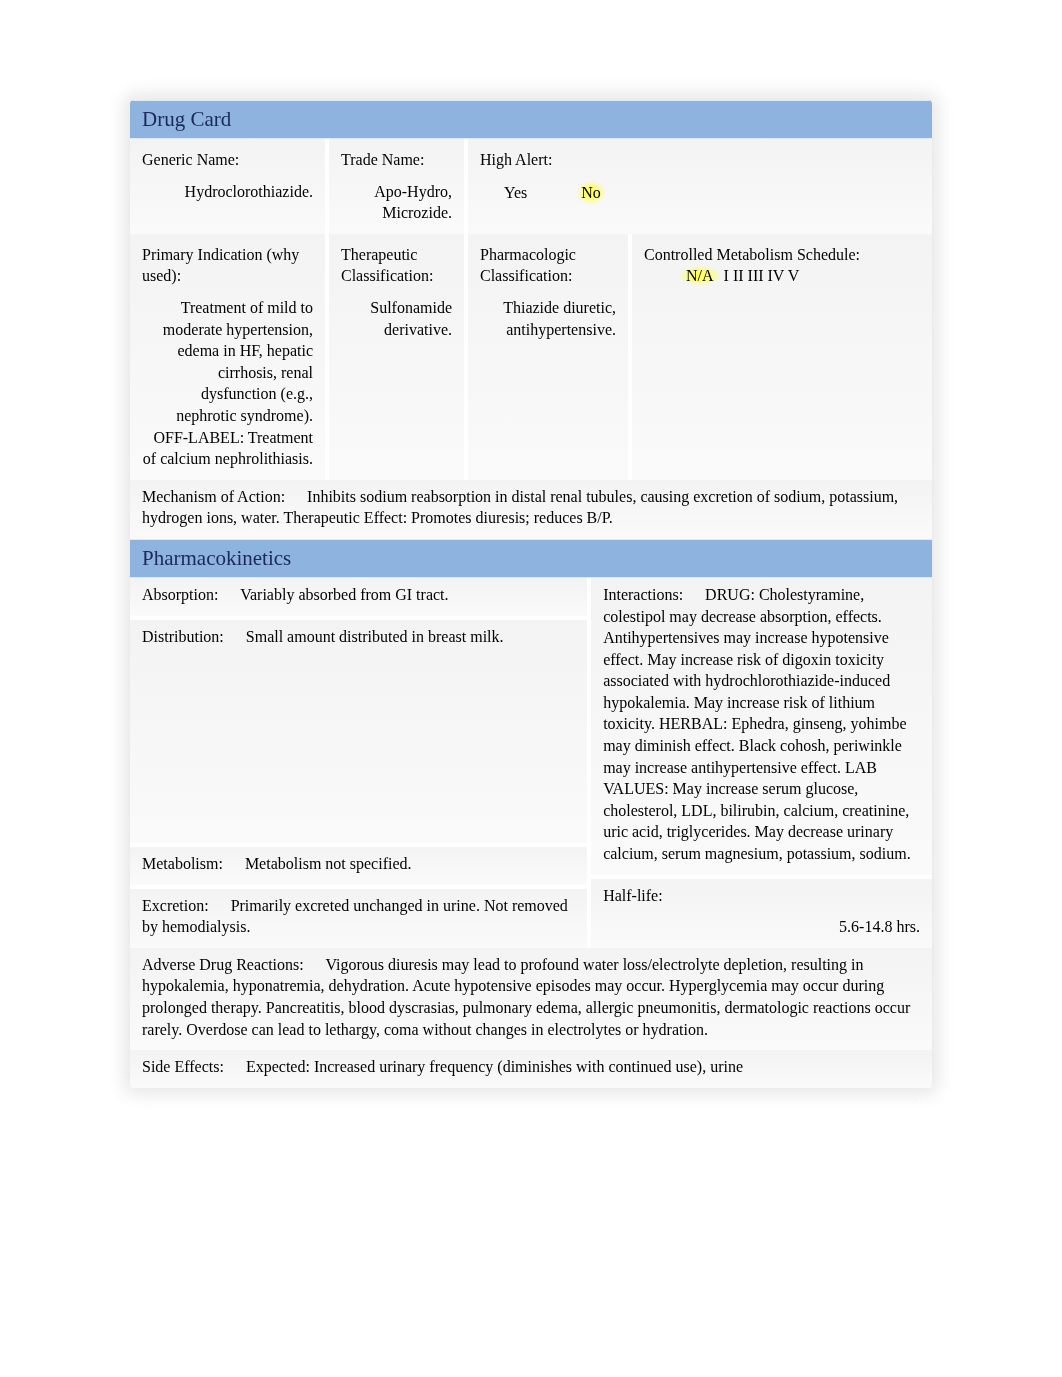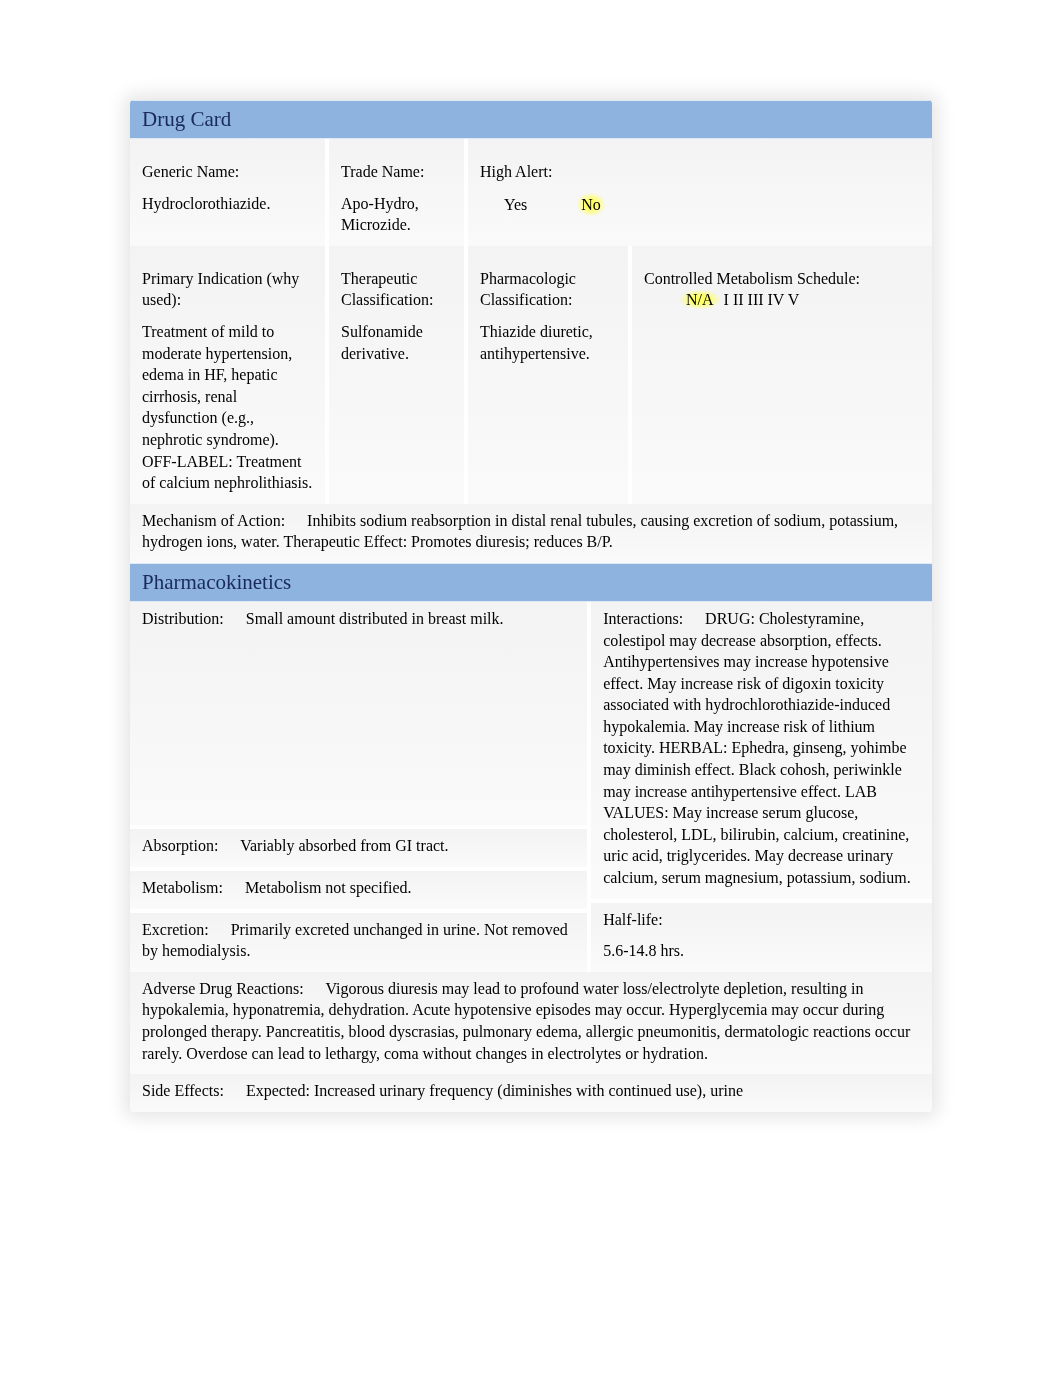--- a/index.html
+++ b/index.html
@@ -25,33 +25,33 @@
     border-top: 1px solid #dfeaf6;
     border-bottom: 1px solid #dfeaf6;
   }
   .row {
     display: flex;
     gap: 4px;
     padding: 0;
   }
   .cell {
     background: linear-gradient(#f3f3f3, #fafafa);
-    padding: 22px 12px 10px 12px;
+    padding: 10px 12px 10px 12px;
     flex: 1 1 0;
     line-height: 1.35;
   }
   .cell-narrow { flex: 0 0 195px; }
   .cell-narrow2 { flex: 0 0 135px; }
   .cell-narrow3 { flex: 0 0 160px; }
   .cell-wide { flex: 1 1 auto; }
   .label {
     display: block;
     margin-bottom: 10px;
   }
-  .value { display: block; }
+  .value { display: block; text-align: right; }
   .yesno-wrap {
     display: flex;
     gap: 30px;
     padding-left: 20px;
   }
   .yesno-wrap span { padding: 1px 4px; }
   .highlight {
     background: radial-gradient(ellipse at center, #ffff66 30%, rgba(255,255,102,0) 75%);
     padding: 1px 6px;
     margin-left: 16px;
@@ -134,27 +134,27 @@
   <div class="full-row">
     <span class="inline-label">Mechanism of Action:</span>
     <span>Inhibits sodium reabsorption in distal renal tubules, causing excretion of sodium, potassium, hydrogen ions, water. Therapeutic Effect: Promotes diuresis; reduces B/P.</span>
   </div>
 
   <div class="section-header">Pharmacokinetics</div>
 
   <div class="two-col">
     <div class="left">
       <div class="stack" style="flex:1;">
+        <div class="pk-item">
+          <span class="inline-label">Absorption:</span>
+          <span>Variably absorbed from GI tract.</span>
+        </div>
         <div class="pk-item" style="flex:1;">
           <span class="inline-label">Distribution:</span>
           <span>Small amount distributed in breast milk.</span>
-        </div>
-        <div class="pk-item">
-          <span class="inline-label">Absorption:</span>
-          <span>Variably absorbed from GI tract.</span>
         </div>
       </div>
       <div class="pk-item">
         <span class="inline-label">Metabolism:</span>
         <span>Metabolism not specified.</span>
       </div>
       <div class="pk-item">
         <span class="inline-label">Excretion:</span>
         <span>Primarily excreted unchanged in urine. Not removed by hemodialysis.</span>
       </div>

